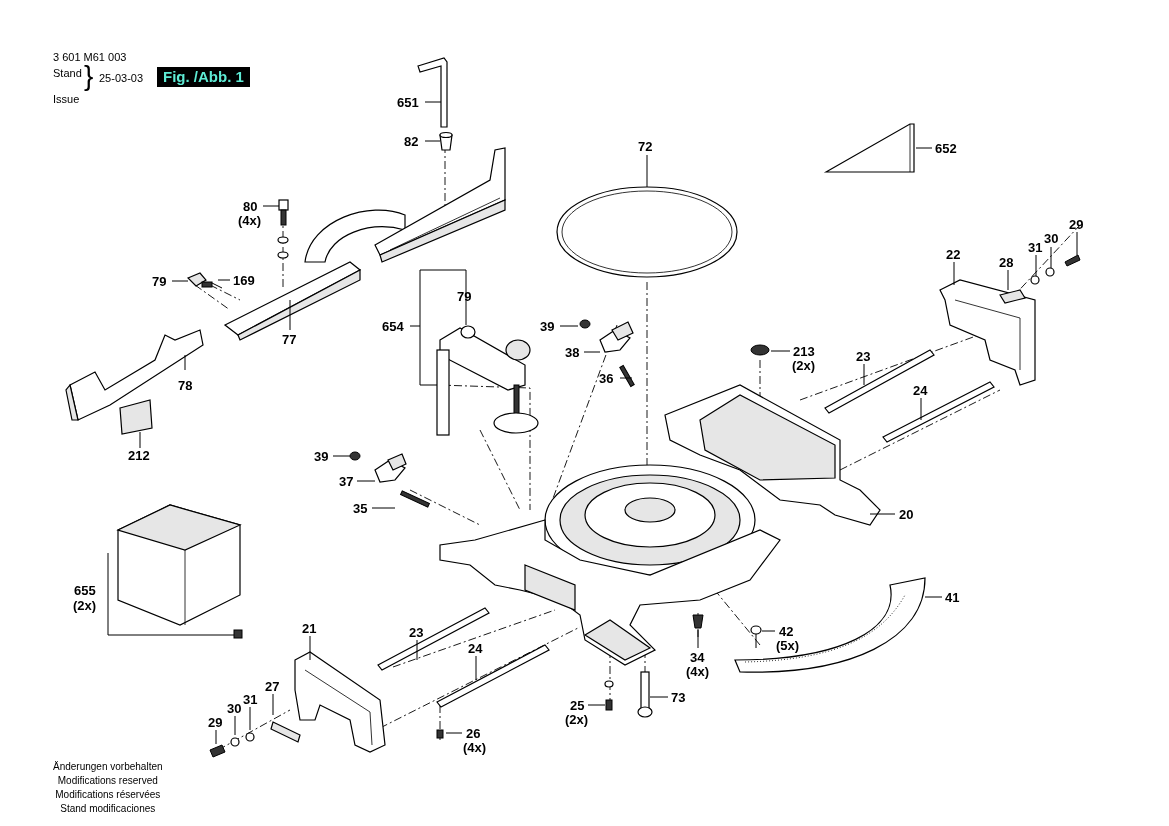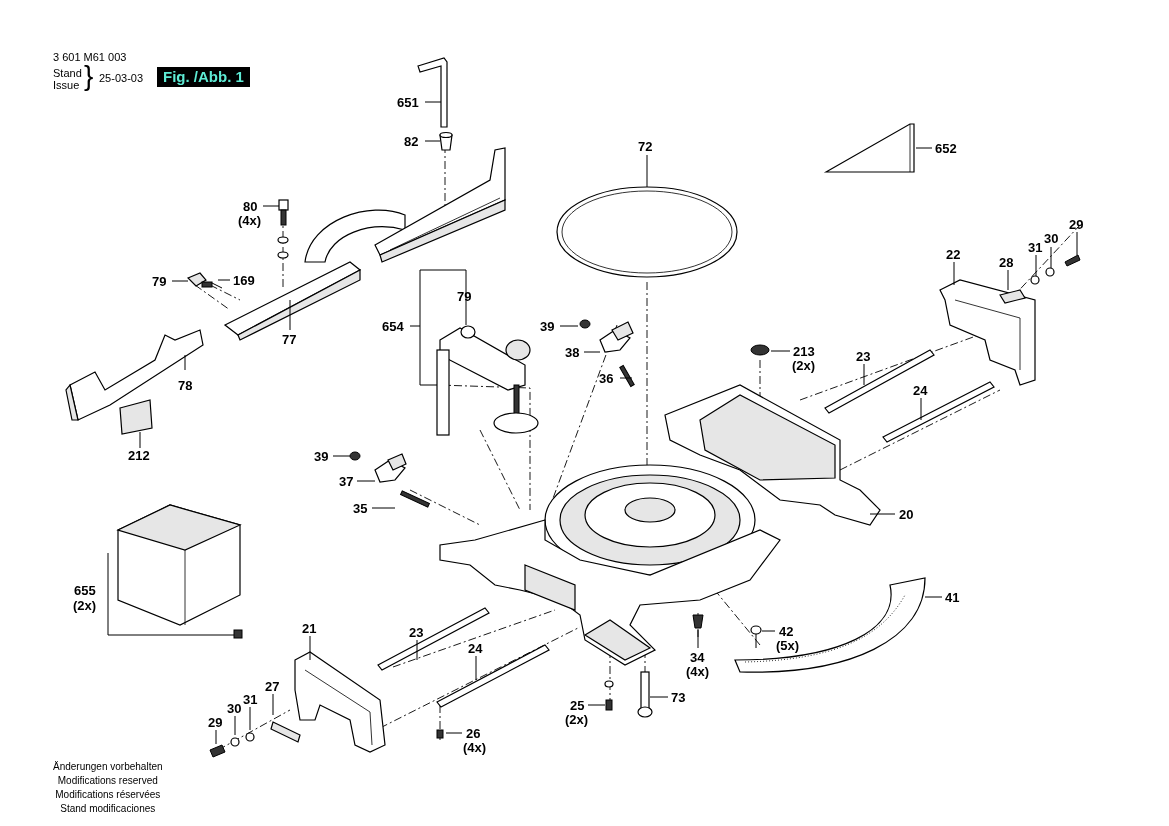--- a/index.html
+++ b/index.html
@@ -15,21 +15,21 @@
   .dark { fill:#333; stroke:#000; stroke-width:1; }
   .lead { stroke:#000; stroke-width:1; fill:none; }
   .dash { stroke:#000; stroke-width:0.9; fill:none; stroke-dasharray:8 3 2 3; }
   .thin { stroke:#000; stroke-width:0.8; fill:none; }
 </style>
 </head>
 <body>
 
 <div class="hdr" style="left:53px; top:51px;">3 601 M61 003</div>
 <div class="hdr" style="left:53px; top:67px;">Stand</div>
-<div class="hdr" style="left:53px; top:79px;text-align:right;">Issue</div>
+<div class="hdr" style="left:53px; top:93px;text-align:right;">Issue</div>
 <div class="brace">}</div>
 <div class="hdr" style="left:99px; top:72px;">25-03-03</div>
 <div class="fig-badge">Fig. /Abb. 1</div>
 
 <div class="footer">
   <div>Änderungen vorbehalten</div>
   <div>Modifications reserved</div>
   <div>Modifications réservées</div>
   <div>Stand modificaciones</div>
 </div>

